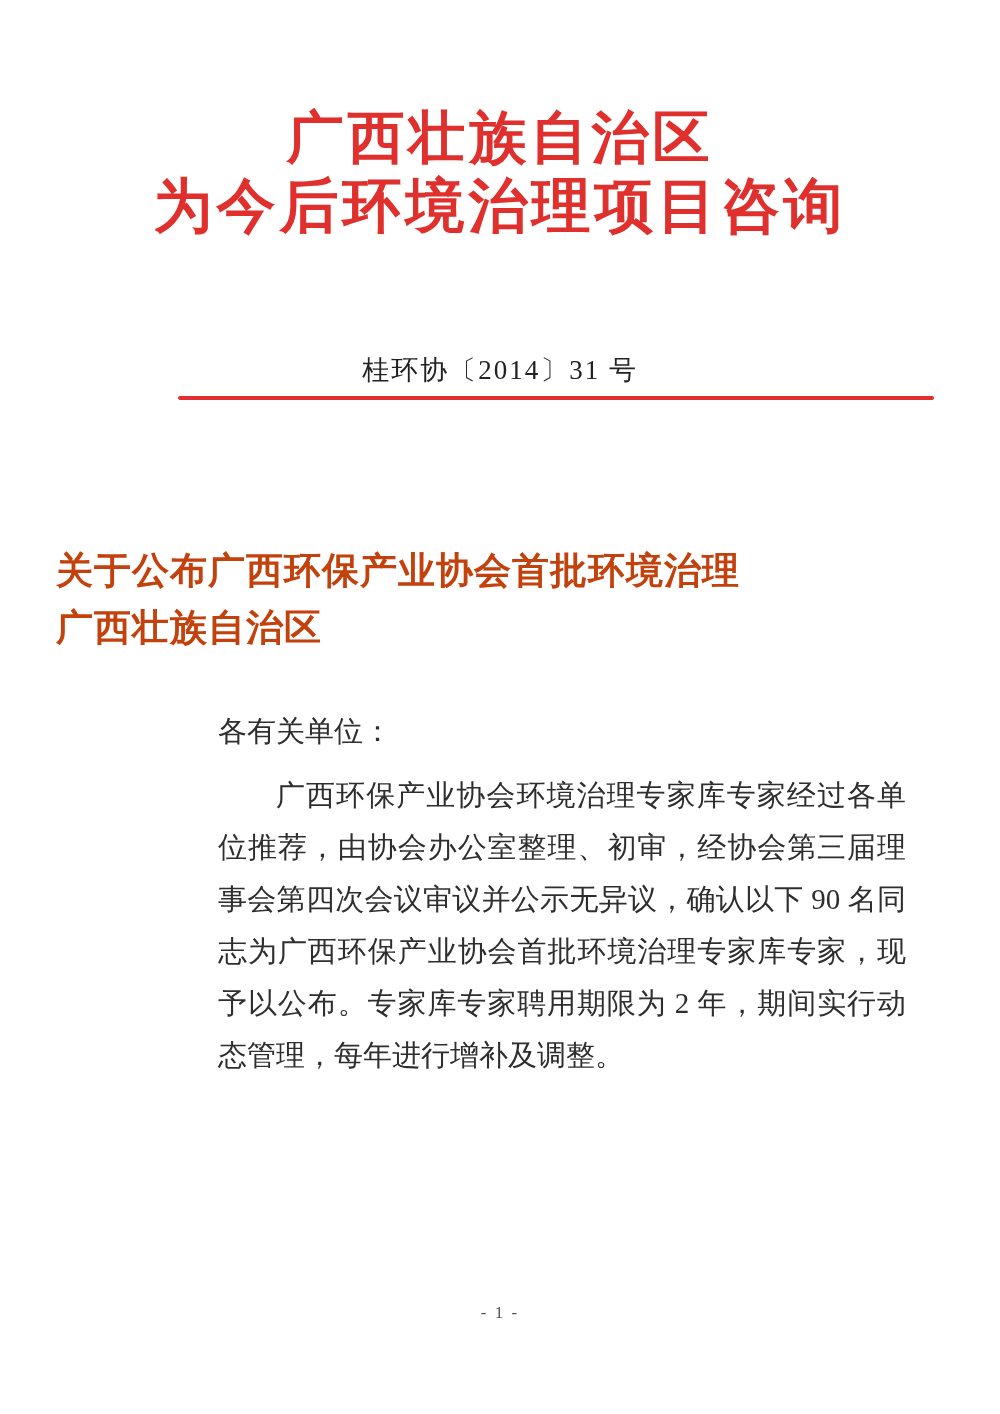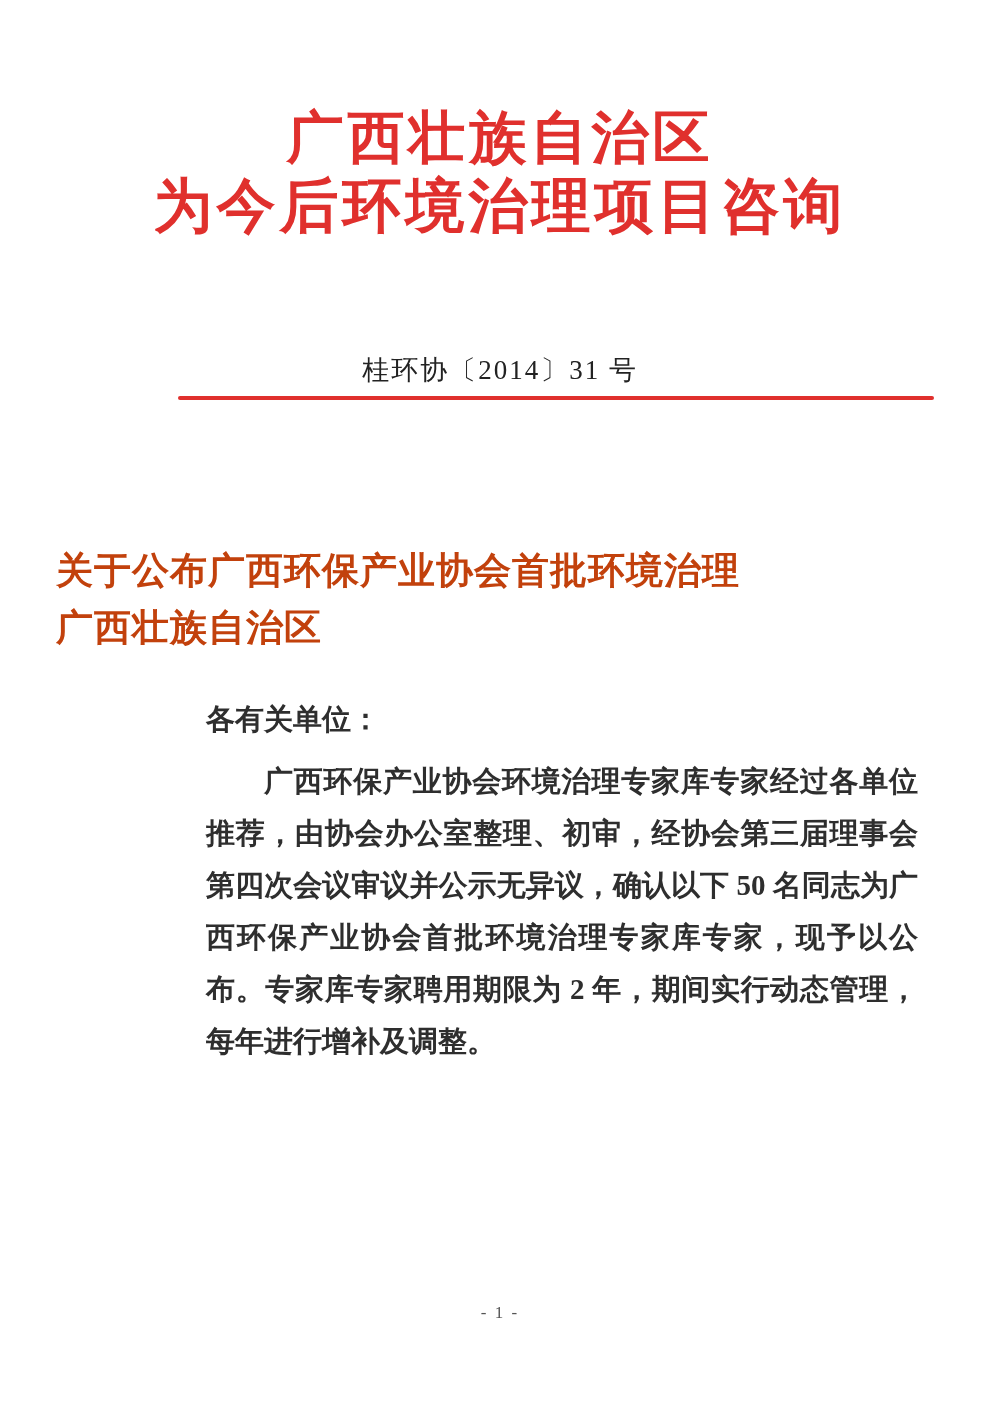--- a/index.html
+++ b/index.html
@@ -69,21 +69,21 @@
   .body-text {
     position: absolute;
     top: 693px;
     left: 150px;
     width: 712px;
     font-size: 29px;
     line-height: 52px;
     color: #2e2e2e;
     text-align: justify;
   }
-  .body-text p { margin: 0; font-weight: bold; }
+  .body-text p { margin: 12px; }
   .body-text p.indent { text-indent: 2em; }
   .body-text p.para2 { margin-top: 10px; }
 
   
   .page-footer {
     position: absolute;
     top: 1303px;
     left: 0;
     right: 0;
     text-align: center;
@@ -106,18 +106,18 @@
 
   <div class="red-rule"></div>
 
   <div class="doc-title">
     <div>关于公布广西环保产业协会首批环境治理</div>
     <div>广西壮族自治区</div>
   </div>
 
   <div class="body-text">
     <p>各有关单位：</p>
-    <p class="indent para2">广西环保产业协会环境治理专家库专家经过各单位推荐，由协会办公室整理、初审，经协会第三届理事会第四次会议审议并公示无异议，确认以下 50 名同志为广西环保产业协会首批环境治理专家库专家，现予以公布。专家库专家聘用期限为 2 年，期间实行动态管理，每年进行增补及调整。</p>
+    <p class="indent para2">广西环保产业协会环境治理专家库专家经过各单位推荐，由协会办公室整理、初审，经协会第三届理事会第四次会议审议并公示无异议，确认以下 90 名同志为广西环保产业协会首批环境治理专家库专家，现予以公布。专家库专家聘用期限为 2 年，期间实行动态管理，每年进行增补及调整。</p>
   </div>
 
   <div class="page-footer">- 1 -</div>
 
 </div>
 
 </body></html>

